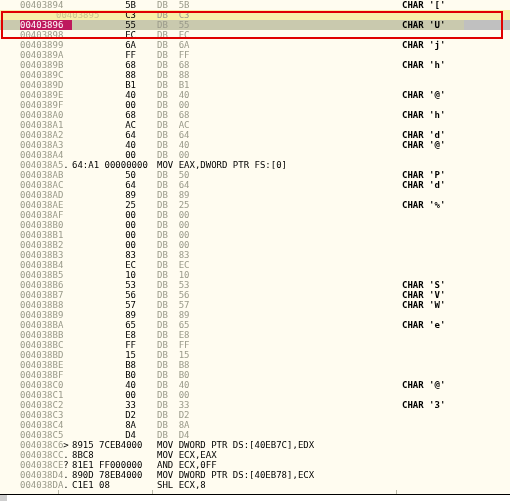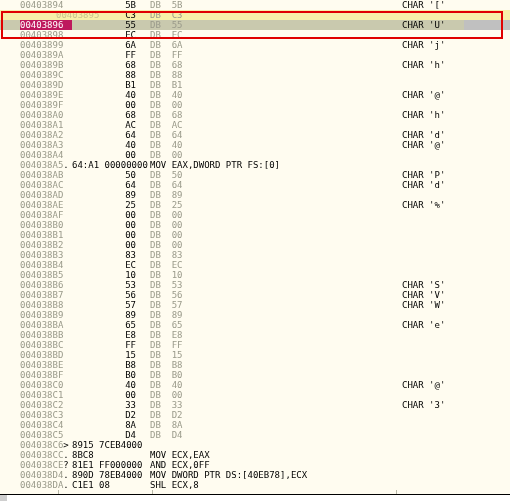--- a/index.html
+++ b/index.html
@@ -41,27 +41,28 @@
   .mark{
     position:absolute;left:62px;top:0;
     width:8px;text-align:center;color:#000;
   }
   .bytes{
     position:absolute;left:72px;top:0;
     width:78px;color:#000;
   }
   .bytes.ctr{text-align:right;width:58px;left:78px;}
   .mnem{
-    position:absolute;left:150px;top:0;
+    position:absolute;left:157px;top:0;
     width:236px;color:#000;
   }
   .mnem.db{color:#9A9A8A;}
   .cmt{
     position:absolute;left:402px;top:0;
     color:#000;
+    font-weight:bold;
   }
   .vline{
     position:absolute;top:0;width:1px;height:494px;
     background:#B9B9A8;
   }
   #v1{left:58px;}
   #v2{left:152px;}
   #v3{left:396px;}
   #selbar2{
     position:absolute;
@@ -132,21 +133,21 @@
       <div class="row"><span class="addr">004038BC</span><span class="mark"></span><span class="bytes ctr">FF</span><span class="mnem db">DB  FF</span><span class="cmt"></span></div>
       <div class="row"><span class="addr">004038BD</span><span class="mark"></span><span class="bytes ctr">15</span><span class="mnem db">DB  15</span><span class="cmt"></span></div>
       <div class="row"><span class="addr">004038BE</span><span class="mark"></span><span class="bytes ctr">B8</span><span class="mnem db">DB  B8</span><span class="cmt"></span></div>
       <div class="row"><span class="addr">004038BF</span><span class="mark"></span><span class="bytes ctr">B0</span><span class="mnem db">DB  B0</span><span class="cmt"></span></div>
       <div class="row"><span class="addr">004038C0</span><span class="mark"></span><span class="bytes ctr">40</span><span class="mnem db">DB  40</span><span class="cmt">CHAR '@'</span></div>
       <div class="row"><span class="addr">004038C1</span><span class="mark"></span><span class="bytes ctr">00</span><span class="mnem db">DB  00</span><span class="cmt"></span></div>
       <div class="row"><span class="addr">004038C2</span><span class="mark"></span><span class="bytes ctr">33</span><span class="mnem db">DB  33</span><span class="cmt">CHAR '3'</span></div>
       <div class="row"><span class="addr">004038C3</span><span class="mark"></span><span class="bytes ctr">D2</span><span class="mnem db">DB  D2</span><span class="cmt"></span></div>
       <div class="row"><span class="addr">004038C4</span><span class="mark"></span><span class="bytes ctr">8A</span><span class="mnem db">DB  8A</span><span class="cmt"></span></div>
       <div class="row"><span class="addr">004038C5</span><span class="mark"></span><span class="bytes ctr">D4</span><span class="mnem db">DB  D4</span><span class="cmt"></span></div>
-      <div class="row"><span class="addr">004038C6</span><span class="mark">&gt;</span><span class="bytes">8915 7CEB4000</span><span class="cmt"></span></div>
+      <div class="row"><span class="addr">004038C6</span><span class="mark">&gt;</span><span class="bytes">8915 7CEB4000</span><span class="mnem">MOV DWORD PTR DS:[40EB7C],EDX</span><span class="cmt"></span></div>
       <div class="row"><span class="addr">004038CC</span><span class="mark">.</span><span class="bytes">8BC8</span><span class="mnem">MOV ECX,EAX</span><span class="cmt"></span></div>
       <div class="row"><span class="addr">004038CE</span><span class="mark">?</span><span class="bytes">81E1 FF000000</span><span class="mnem">AND ECX,0FF</span><span class="cmt"></span></div>
       <div class="row"><span class="addr">004038D4</span><span class="mark">.</span><span class="bytes">890D 78EB4000</span><span class="mnem">MOV DWORD PTR DS:[40EB78],ECX</span><span class="cmt"></span></div>
       <div class="row"><span class="addr">004038DA</span><span class="mark">.</span><span class="bytes">C1E1 08</span><span class="mnem">SHL ECX,8</span><span class="cmt"></span></div>
     </div>
   <div id="selbar2"></div>
   <div id="redbox"></div>
 </div>
 <div id="bottombar">
   <div class="nub"></div>

